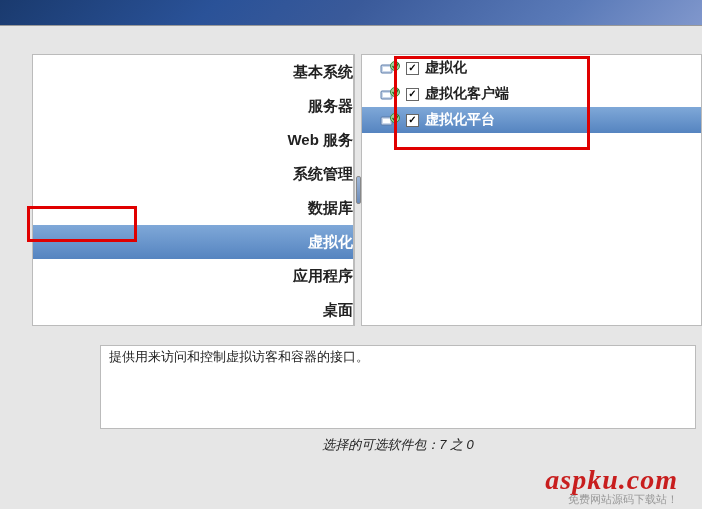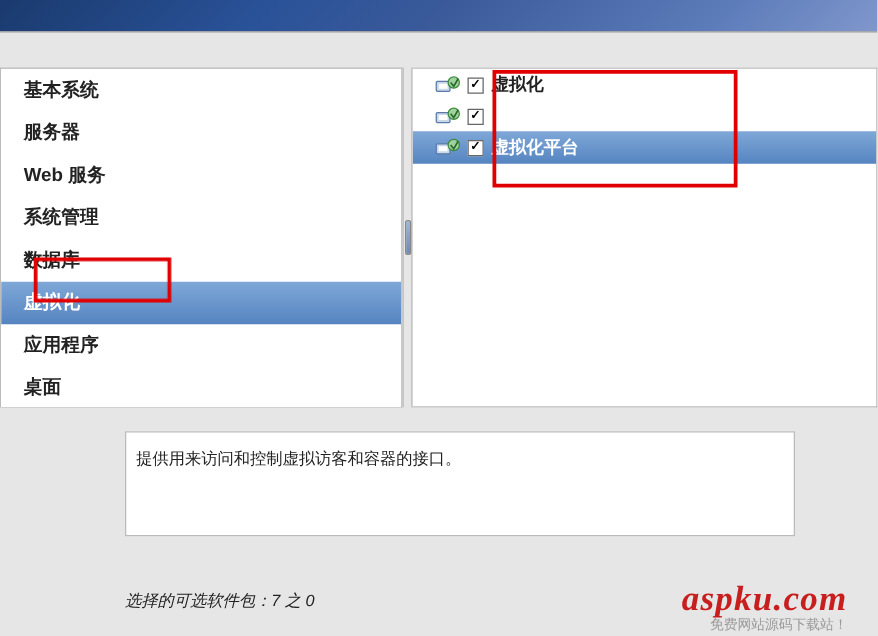--- a/index.html
+++ b/index.html
@@ -15,25 +15,27 @@
   height: 26px;
   background: linear-gradient(135deg, #1a3a6e 0%, #2a5298 30%, #3a5a9a 50%, #5a7ab8 80%, #8097cc 100%);
   border-bottom: 1px solid #999;
 }
 .main-area {
   display: flex;
   padding: 28px 0 0 0;
   position: relative;
 }
 .left-panel {
+  margin-left: 32px;
   width: 322px;
   height: 272px;
   background: #fff;
   border: 1px solid #bbb;
   overflow-y: auto;
+  text-align: right;
 }
 .category-item {
   padding: 5px 0 5px 18px;
   font-size: 15px;
   font-weight: bold;
   color: #222;
   cursor: pointer;
   line-height: 1.6;
 }
 .category-item.selected {
@@ -98,38 +100,37 @@
   align-items: center;
   justify-content: center;
   font-size: 10px;
   color: #000;
   line-height: 1;
 }
 .desc-box {
   position: absolute;
   left: 100px;
   top: 345px;
-  width: 536px;
+  width: 596px;
   height: 84px;
   background: #fff;
   border: 1px solid #bbb;
-  padding: 12px 8px;
+  padding: 2px 8px;
   font-size: 13px;
   color: #222;
 }
 .status-line {
   position: absolute;
   left: 100px;
   top: 436px;
   width: 596px;
-  text-align: left;
+  text-align: center;
   font-size: 13px;
   font-style: italic;
   color: #222;
-  margin-top: 36px;
 }
 .watermark {
   position: absolute;
   right: 24px;
   bottom: 2px;
   text-align: right;
   pointer-events: none;
 }
 .wm-main {
   font-family: Georgia, serif;
@@ -192,20 +193,21 @@
     <div class="pkg-item">
       <span class="pkg-icon">
         <svg width="20" height="16" viewBox="0 0 20 16">
           <rect x="1" y="5" width="11" height="8" rx="1" fill="#cbd8ea" stroke="#5a7aa8" stroke-width="1"></rect>
           <rect x="3" y="7" width="7" height="4" fill="#fff"></rect>
           <circle cx="15" cy="6" r="4.5" fill="#9fd29f" stroke="#3a8a3a" stroke-width="1"></circle>
           <path d="M12.5 6 L15 9 L18.5 3" fill="none" stroke="#2a6a2a" stroke-width="1.3"></path>
         </svg>
       </span>
       <span class="pkg-check">✓</span>
+      <span>虚拟化客户端</span>
     </div>
 
     <div class="pkg-item selected">
       <span class="pkg-icon">
         <svg width="20" height="16" viewBox="0 0 20 16">
           <rect x="1" y="5" width="11" height="8" rx="1" fill="#cbd8ea" stroke="#5a7aa8" stroke-width="1"></rect>
           <rect x="3" y="7" width="7" height="4" fill="#fff"></rect>
           <circle cx="15" cy="6" r="4.5" fill="#9fd29f" stroke="#3a8a3a" stroke-width="1"></circle>
           <path d="M12.5 6 L15 9 L18.5 3" fill="none" stroke="#2a6a2a" stroke-width="1.3"></path>
         </svg>

